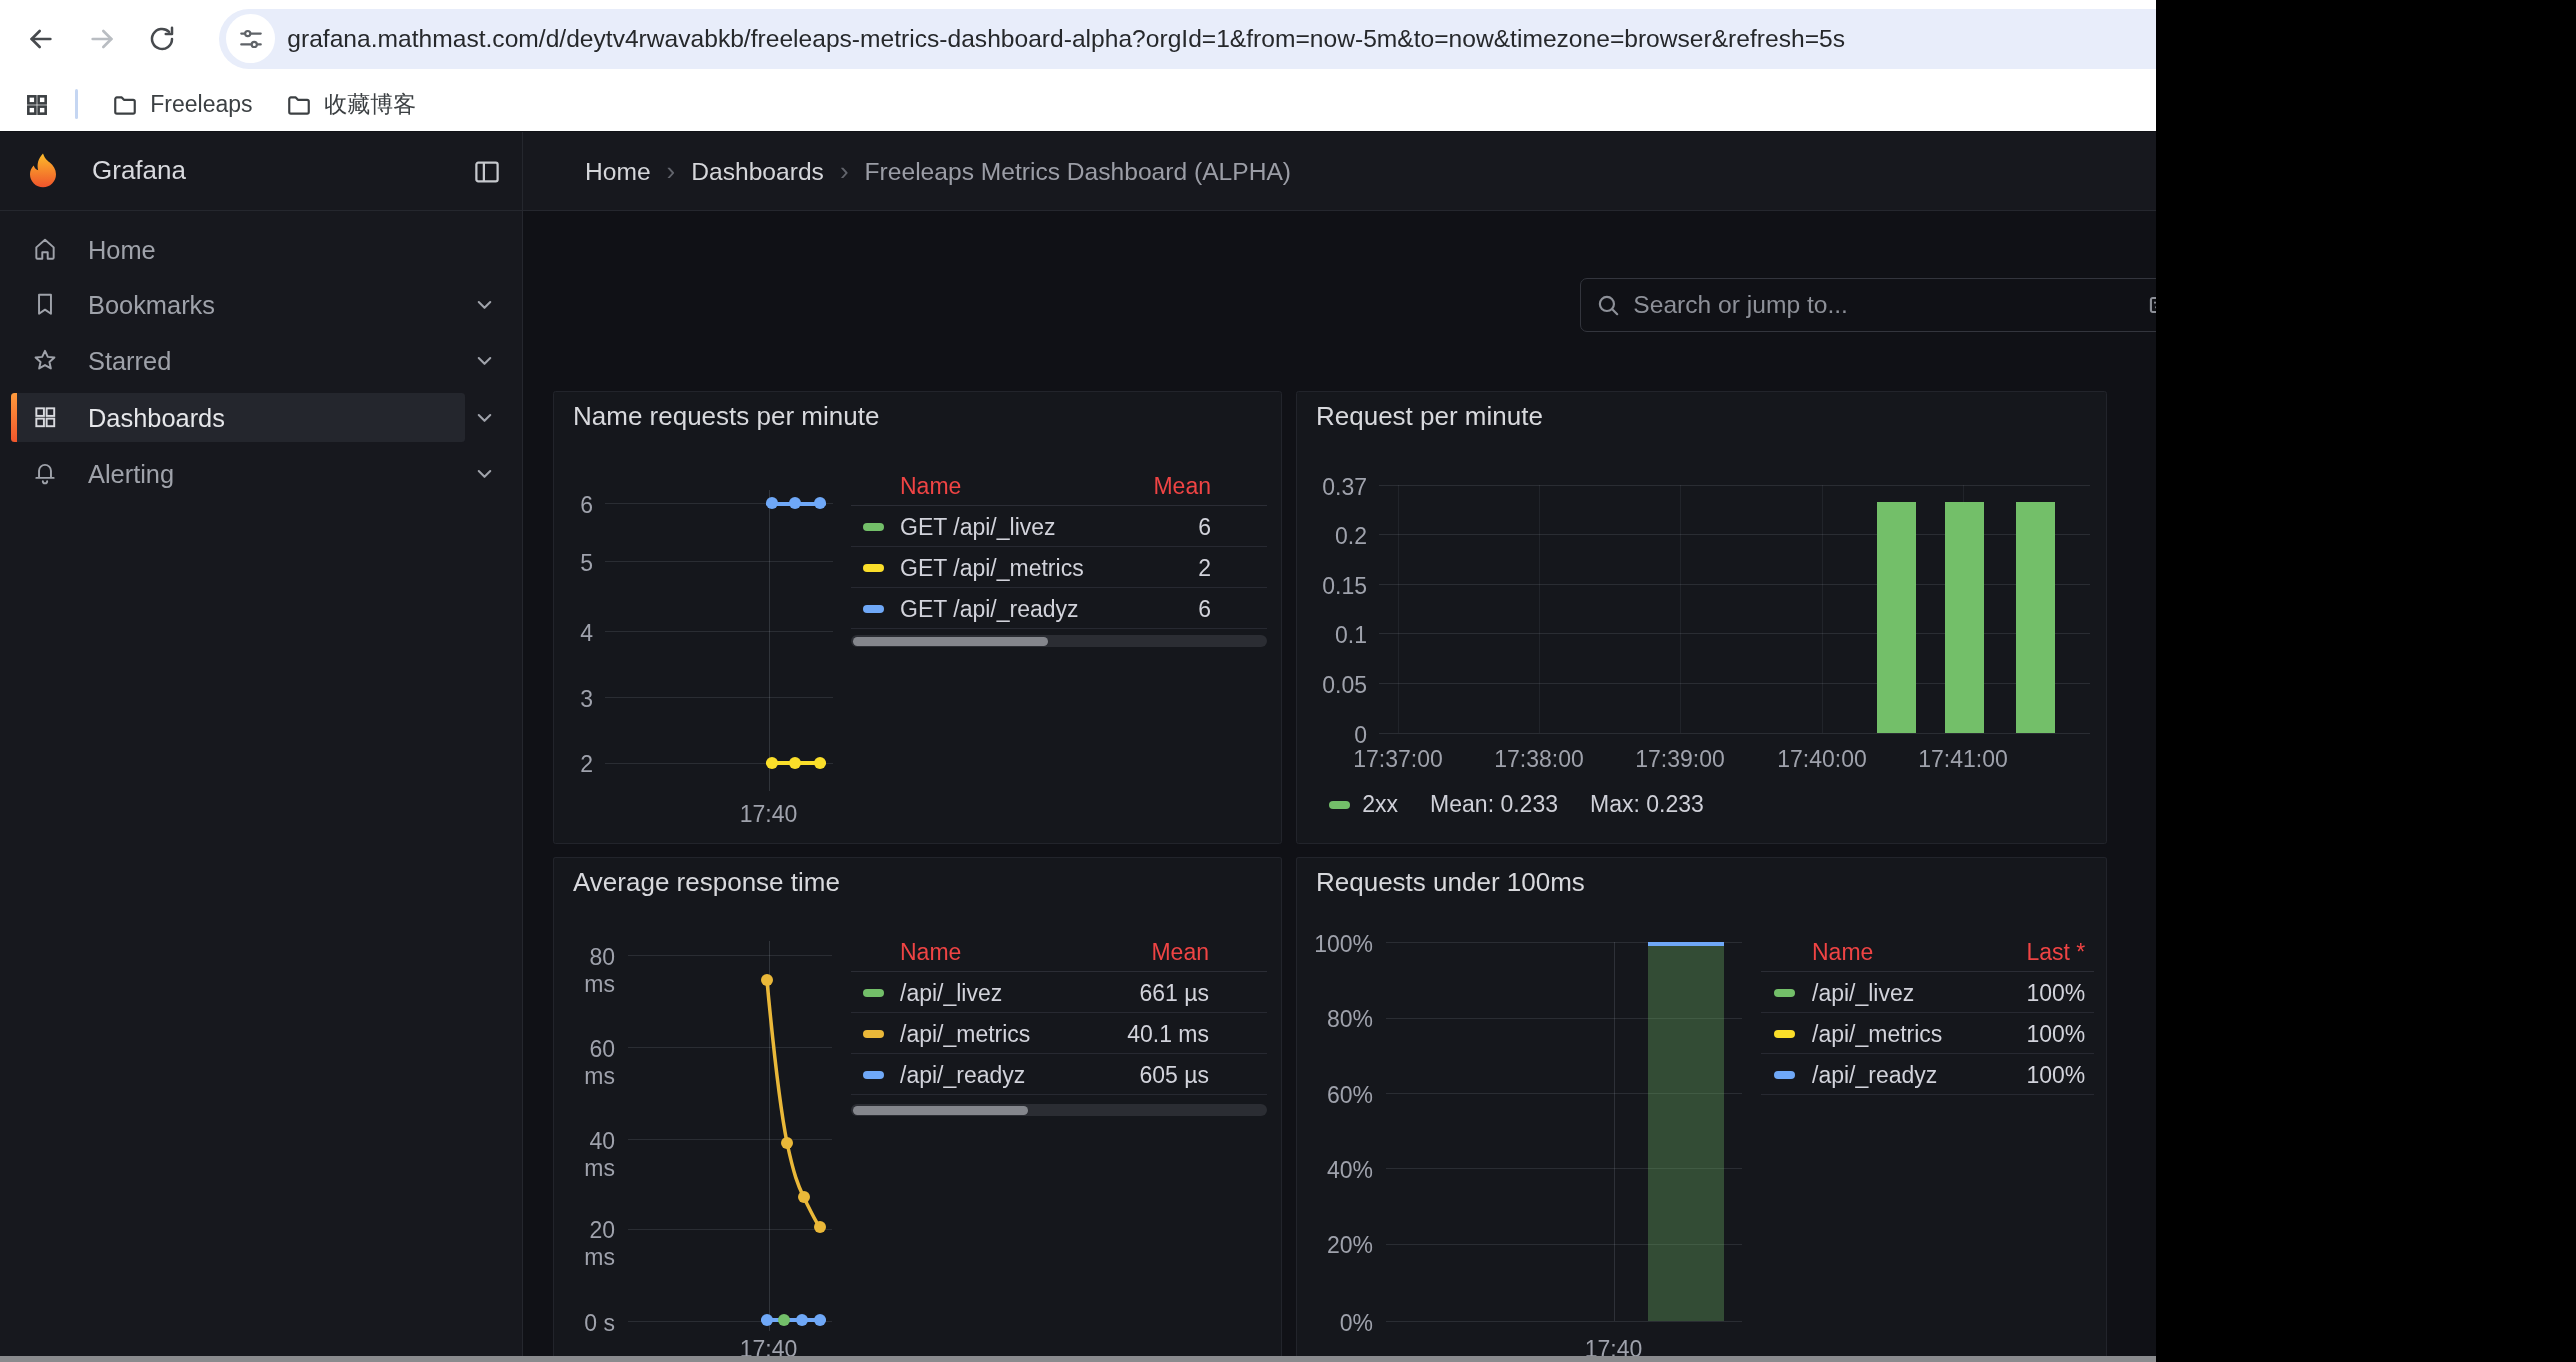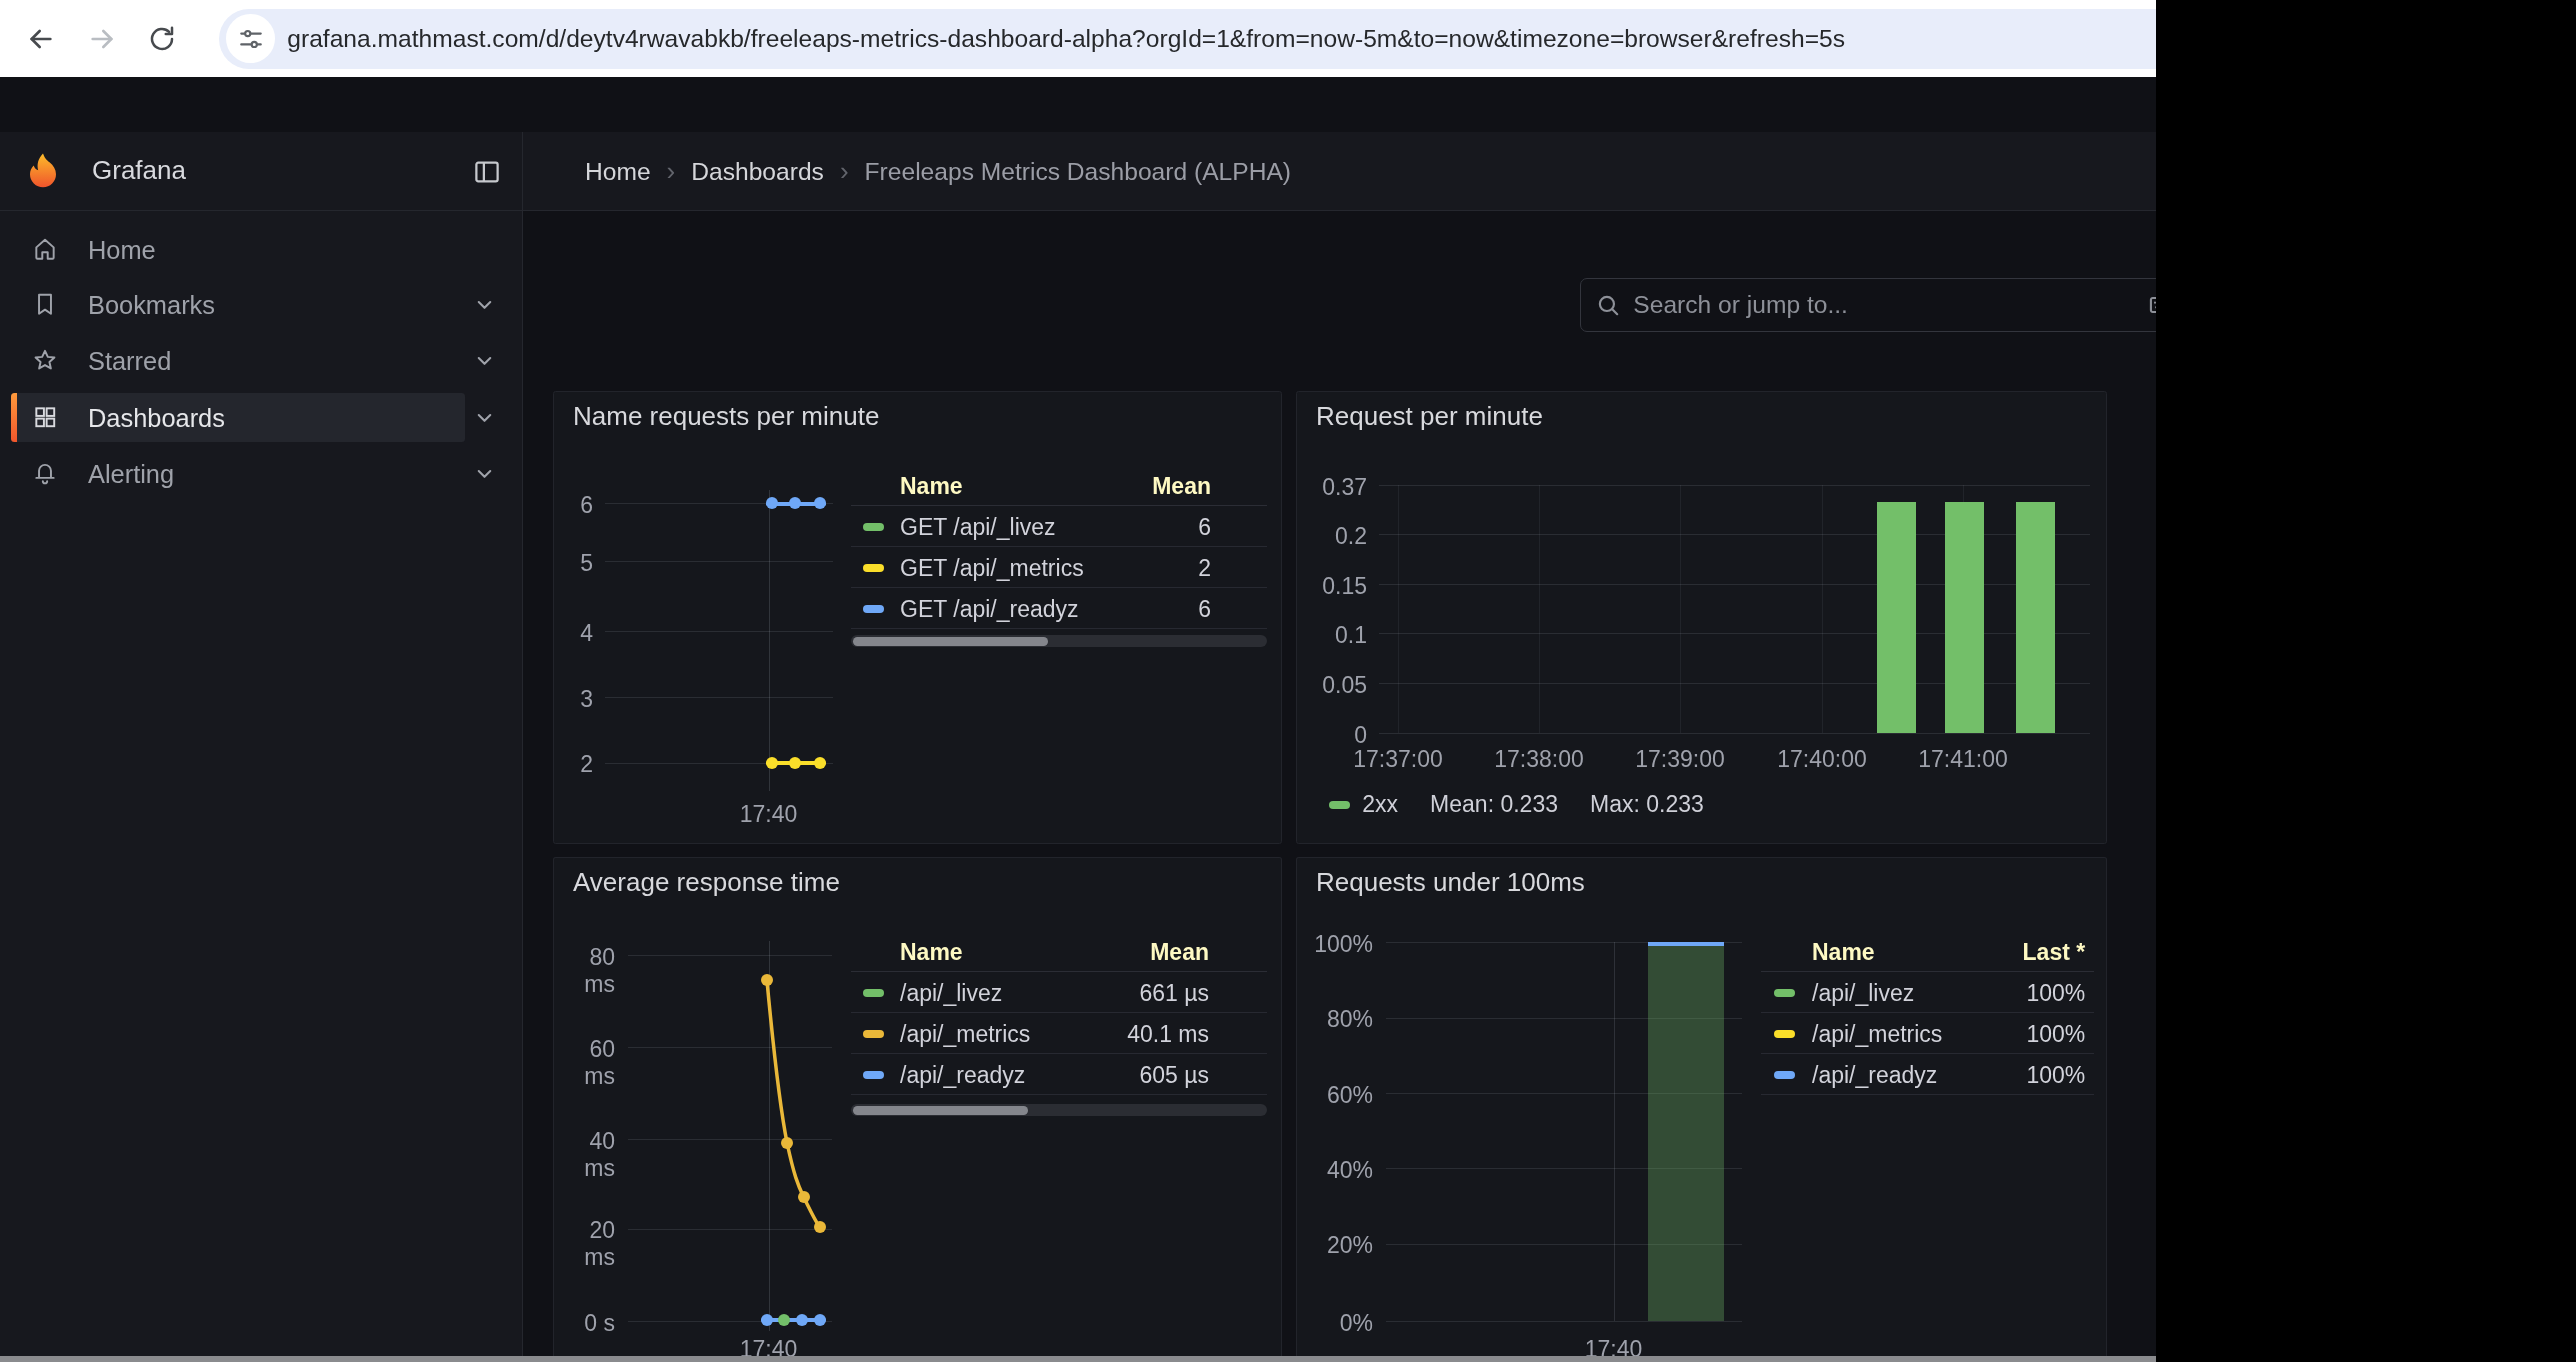--- a/index.html
+++ b/index.html
@@ -56,21 +56,21 @@
   .ytick{position:absolute;font-size:23px;color:#9fa2ac;text-align:right;}
   .xtick{position:absolute;font-size:23px;color:#9fa2ac;text-align:center;}
   .gridh{position:absolute;height:0.9px;background:rgba(201,209,226,.12);}
   .gridv{position:absolute;width:0.9px;background:rgba(201,209,226,.12);}
   .dot{position:absolute;width:12.3px;height:12.3px;border-radius:50%;}
   .seg{position:absolute;height:3.5px;border-radius:1.8px;}
   .bar{position:absolute;}
   .dash{width:21px;height:8px;border-radius:4.4px;}
   .ltable{position:absolute;font-size:23px;color:#d2d3db;overflow:hidden;}
   .lrow{position:relative;height:40px;border-bottom:0.9px solid #272931;}
-  .lrow.head{color:#fef9c3;font-weight:700;border-bottom:0.9px solid #2b2d35;}
+  .lrow.head{color:#ef4444;font-weight:400;border-bottom:0.9px solid #2b2d35;}
   .lrow .c{position:absolute;top:8px;}
   .lrow .dash{position:absolute;top:16.7px;}
   .hscroll{position:absolute;height:12.3px;background:#2b2d33;border-radius:6.1px;}
   .hscroll .thumb{position:absolute;left:1.8px;top:1.8px;height:8.8px;background:#84868c;border-radius:4.4px;}
   .nodata{position:absolute;left:0;width:100%;text-align:center;font-size:30px;color:#8c8f98;}
   .p2legend{position:absolute;display:flex;align-items:center;font-size:23px;color:#cfd0d8;gap:0;}
 
   
   .vsb-track{position:absolute;left:2553px;top:132px;width:23px;height:1231px;background:#1f2125;}
   .vsb-thumb{position:absolute;left:2557px;top:139px;width:16px;height:849px;background:#77797d;border-radius:8px;}
@@ -143,20 +143,43 @@
     </div>
     <div class="nav-ico" style="left:2520px;">
       <svg width="30" height="30" viewBox="0 0 24 24" fill="currentColor">
           <circle cx="12" cy="5" r="2"></circle>
           <circle cx="12" cy="12" r="2"></circle>
           <circle cx="12" cy="19" r="2"></circle>
         </svg>
     </div>
   </div>
 
+  <div class="bookmarks">
+    <div class="nav-ico" style="left:17.5px;top:8px;color:#3c4043;">
+      <svg width="26" height="26" viewBox="0 0 24 24" fill="none" stroke="currentColor" stroke-width="2.4">
+          <rect x="4" y="4" width="6.5" height="6.5"></rect>
+          <rect x="13.5" y="4" width="6.5" height="6.5"></rect>
+          <rect x="4" y="13.5" width="6.5" height="6.5"></rect>
+          <rect x="13.5" y="13.5" width="6.5" height="6.5"></rect>
+        </svg>
+    </div>
+    <div class="bm-divider"></div>
+    <div class="bm-item" style="left:112px;">
+      <svg width="26" height="26" viewBox="0 0 24 24" fill="none" stroke="#3c4043" stroke-width="2" stroke-linejoin="round">
+          <path d="M3 6.5A1.5 1.5 0 0 1 4.5 5H9l2 2.2h8.5A1.5 1.5 0 0 1 21 8.7v9.8a1.5 1.5 0 0 1-1.5 1.5h-15A1.5 1.5 0 0 1 3 18.5V6.5z"></path>
+        </svg>
+      <span>Freeleaps</span>
+    </div>
+    <div class="bm-item" style="left:286px;">
+      <svg width="26" height="26" viewBox="0 0 24 24" fill="none" stroke="#3c4043" stroke-width="2" stroke-linejoin="round">
+          <path d="M3 6.5A1.5 1.5 0 0 1 4.5 5H9l2 2.2h8.5A1.5 1.5 0 0 1 21 8.7v9.8a1.5 1.5 0 0 1-1.5 1.5h-15A1.5 1.5 0 0 1 3 18.5V6.5z"></path>
+        </svg>
+      <span>收藏博客</span>
+    </div>
+  </div>
 
   <div class="gheader">
     <div class="brand-zone">
       <div class="abs" style="left:23px;top:19px;">
         <svg width="40" height="40" viewBox="0 0 24 24">
             <defs>
               <linearGradient id="gflame" x1="0" y1="0" x2="0" y2="1">
                 <stop offset="0" stop-color="#fcbc2a"></stop>
                 <stop offset="1" stop-color="#f0542c"></stop>
               </linearGradient>

